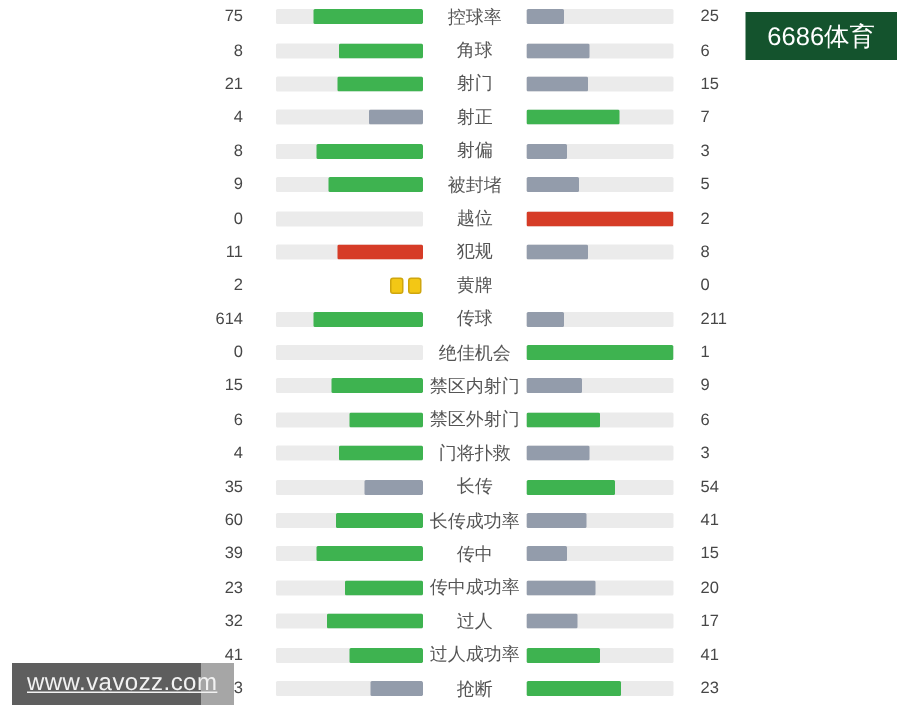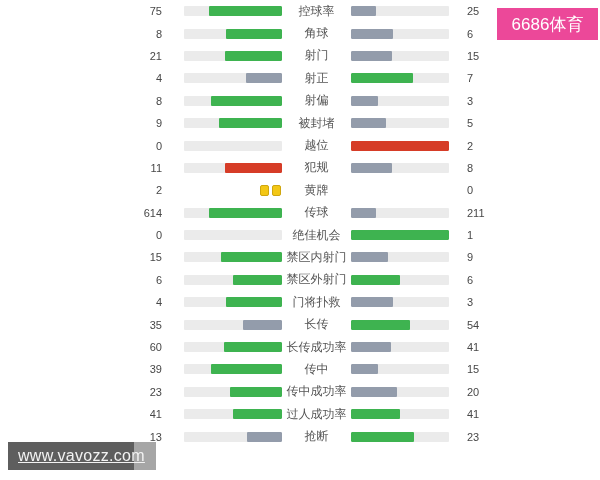--- a/index.html
+++ b/index.html
@@ -16,21 +16,21 @@
   .label{width:69px;flex:0 0 69px;text-align:center;font-size:12px;color:#555555;white-space:nowrap;overflow:hidden;}
   .barslot{width:98px;flex:0 0 98px;position:relative;}
   .bar{width:98px;height:10px;background:#ebebeb;border-radius:1px;display:flex;overflow:hidden;}
   .bleft{justify-content:flex-end;}
   .bright{justify-content:flex-start;}
   .fill{height:100%;border-radius:1px;}
   .cards{display:none;justify-content:flex-end;gap:3px;padding-right:1px;}
   .card{width:9px;height:11px;background:#f3c715;border:1px solid #cfa60e;border-radius:2px;box-sizing:border-box;}
   .brand-badge{
     position:absolute;top:8px;right:2px;width:101px;height:32px;
-    background:#ec4899;color:#ffffff;font-size:17px;
+    background:#14532d;color:#ffffff;font-size:17px;
     display:flex;align-items:center;justify-content:center;white-space:nowrap;
   }
   .watermark{
     position:absolute;left:8px;top:442px;width:148px;height:28px;
     background:linear-gradient(90deg,#5e5e5e 0%,#5e5e5e 85%,#a6a6a6 85%,#a6a6a6 100%);
     color:#f2f2f2;font-size:16px;display:flex;align-items:center;
     padding-left:10px;box-sizing:border-box;white-space:nowrap;letter-spacing:0.3px;text-decoration:underline;
   }
 </style>
 </head>
@@ -336,20 +336,36 @@
     </div>
     <span class="label">传中成功率</span>
     <div class="barslot">
       <div class="bar bright">
         <div class="fill" style="width: 46.5116%; background: rgb(147, 156, 171);"></div>
       </div>
     </div>
     <span class="val vright">20</span>
   </div>
 
+  <div class="row">
+    <span class="val vleft">32</span>
+    <div class="barslot">
+      <div class="bar bleft">
+        <div class="fill" style="width: 65.3061%; background: rgb(62, 179, 80);"></div>
+      </div>
+
+    </div>
+    <span class="label">过人</span>
+    <div class="barslot">
+      <div class="bar bright">
+        <div class="fill" style="width: 34.6939%; background: rgb(147, 156, 171);"></div>
+      </div>
+    </div>
+    <span class="val vright">17</span>
+  </div>
 
   <div class="row">
     <span class="val vleft">41</span>
     <div class="barslot">
       <div class="bar bleft">
         <div class="fill" style="width: 50%; background: rgb(62, 179, 80);"></div>
       </div>
 
     </div>
     <span class="label">过人成功率</span>

